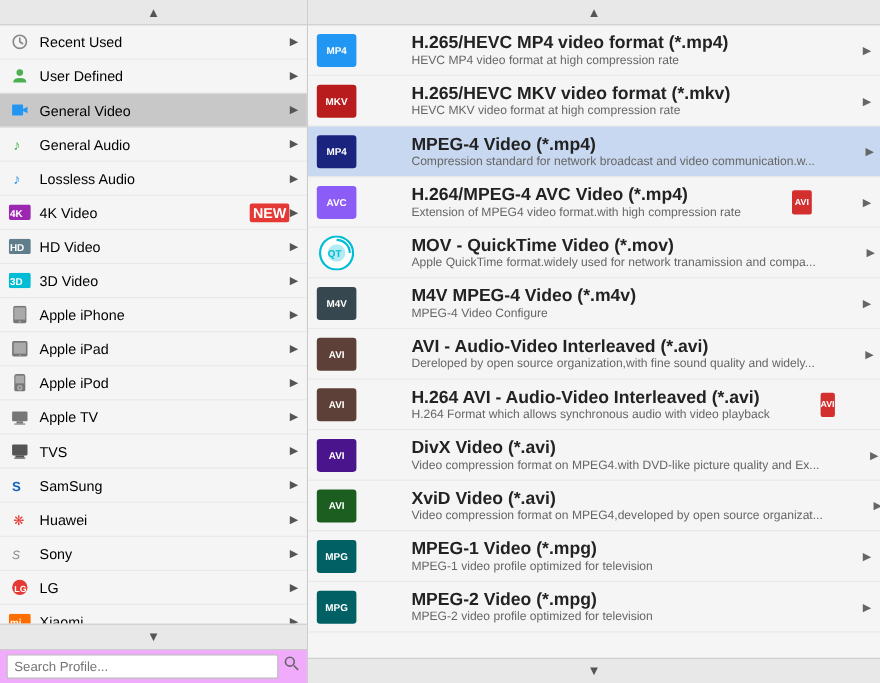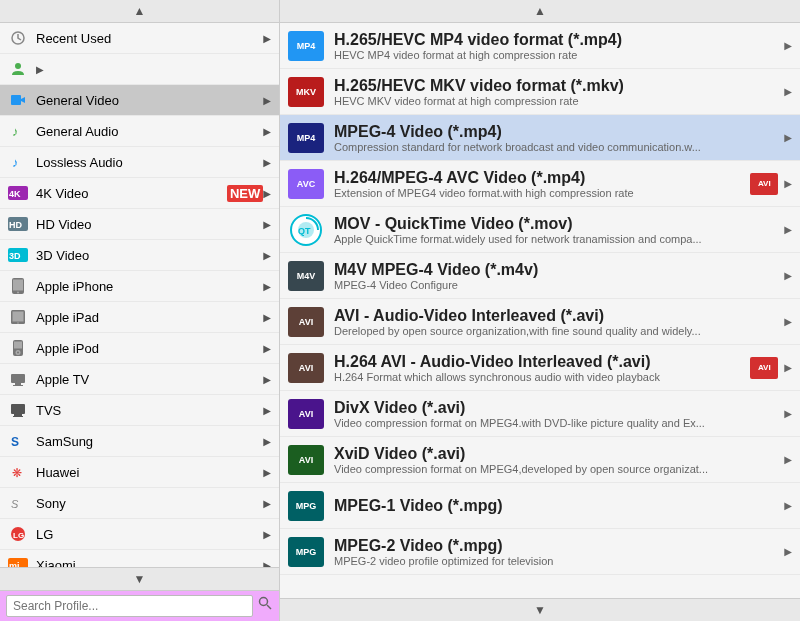--- a/index.html
+++ b/index.html
@@ -131,20 +131,21 @@
       flex: 1;
       overflow: hidden;
     }
     .right-item {
       display: flex;
       align-items: center;
       padding: 4px 8px;
       cursor: pointer;
       border-bottom: 1px solid #e8e8e8;
       min-height: 46px;
+      gap: 40px;
     }
     .right-item.active {
       background: #c8d8f0;
     }
     .right-item .format-icon {
       width: 36px;
       height: 30px;
       margin-right: 10px;
       flex-shrink: 0;
       display: flex;
@@ -224,20 +225,21 @@
           <span class="item-label">Recent Used</span>
           <span class="arrow">▶</span>
         </div>
         <div class="left-item">
           <span class="item-icon">
             <svg width="16" height="16" viewBox="0 0 16 16">
               <circle cx="8" cy="5" r="3" fill="#4CAF50"></circle>
               <path d="M2 14 Q2 10 8 10 Q14 10 14 14" fill="#4CAF50"></path>
             </svg>
           </span>
+          <span class="item-label">User Defined</span>
           <span class="arrow">▶</span>
         </div>
         <div class="left-item active">
           <span class="item-icon">
             <svg width="16" height="16" viewBox="0 0 16 16">
               <rect x="1" y="3" width="10" height="10" rx="1" fill="#2196F3"></rect>
               <polygon points="11,7 15,5 15,11 11,9" fill="#2196F3"></polygon>
             </svg>
           </span>
           <span class="item-label">General Video</span>
@@ -501,20 +503,21 @@
           <div class="format-text">
             <div class="format-title">XviD Video (*.avi)</div>
             <div class="format-desc">Video compression format on MPEG4,developed by open source organizat...</div>
           </div>
           <span class="right-arrow">▶</span>
         </div>
         <div class="right-item">
           <div class="format-icon icon-mpeg1" style="font-size: 9px; font-weight: bold;">MPG</div>
           <div class="format-text">
             <div class="format-title">MPEG-1 Video (*.mpg)</div>
+            <div class="format-desc">MPEG-1 video profile optimized for television</div>
           </div>
           <span class="right-arrow">▶</span>
         </div>
         <div class="right-item">
           <div class="format-icon icon-mpeg2" style="font-size: 9px; font-weight: bold;">MPG</div>
           <div class="format-text">
             <div class="format-title">MPEG-2 Video (*.mpg)</div>
             <div class="format-desc">MPEG-2 video profile optimized for television</div>
           </div>
           <span class="right-arrow">▶</span>

